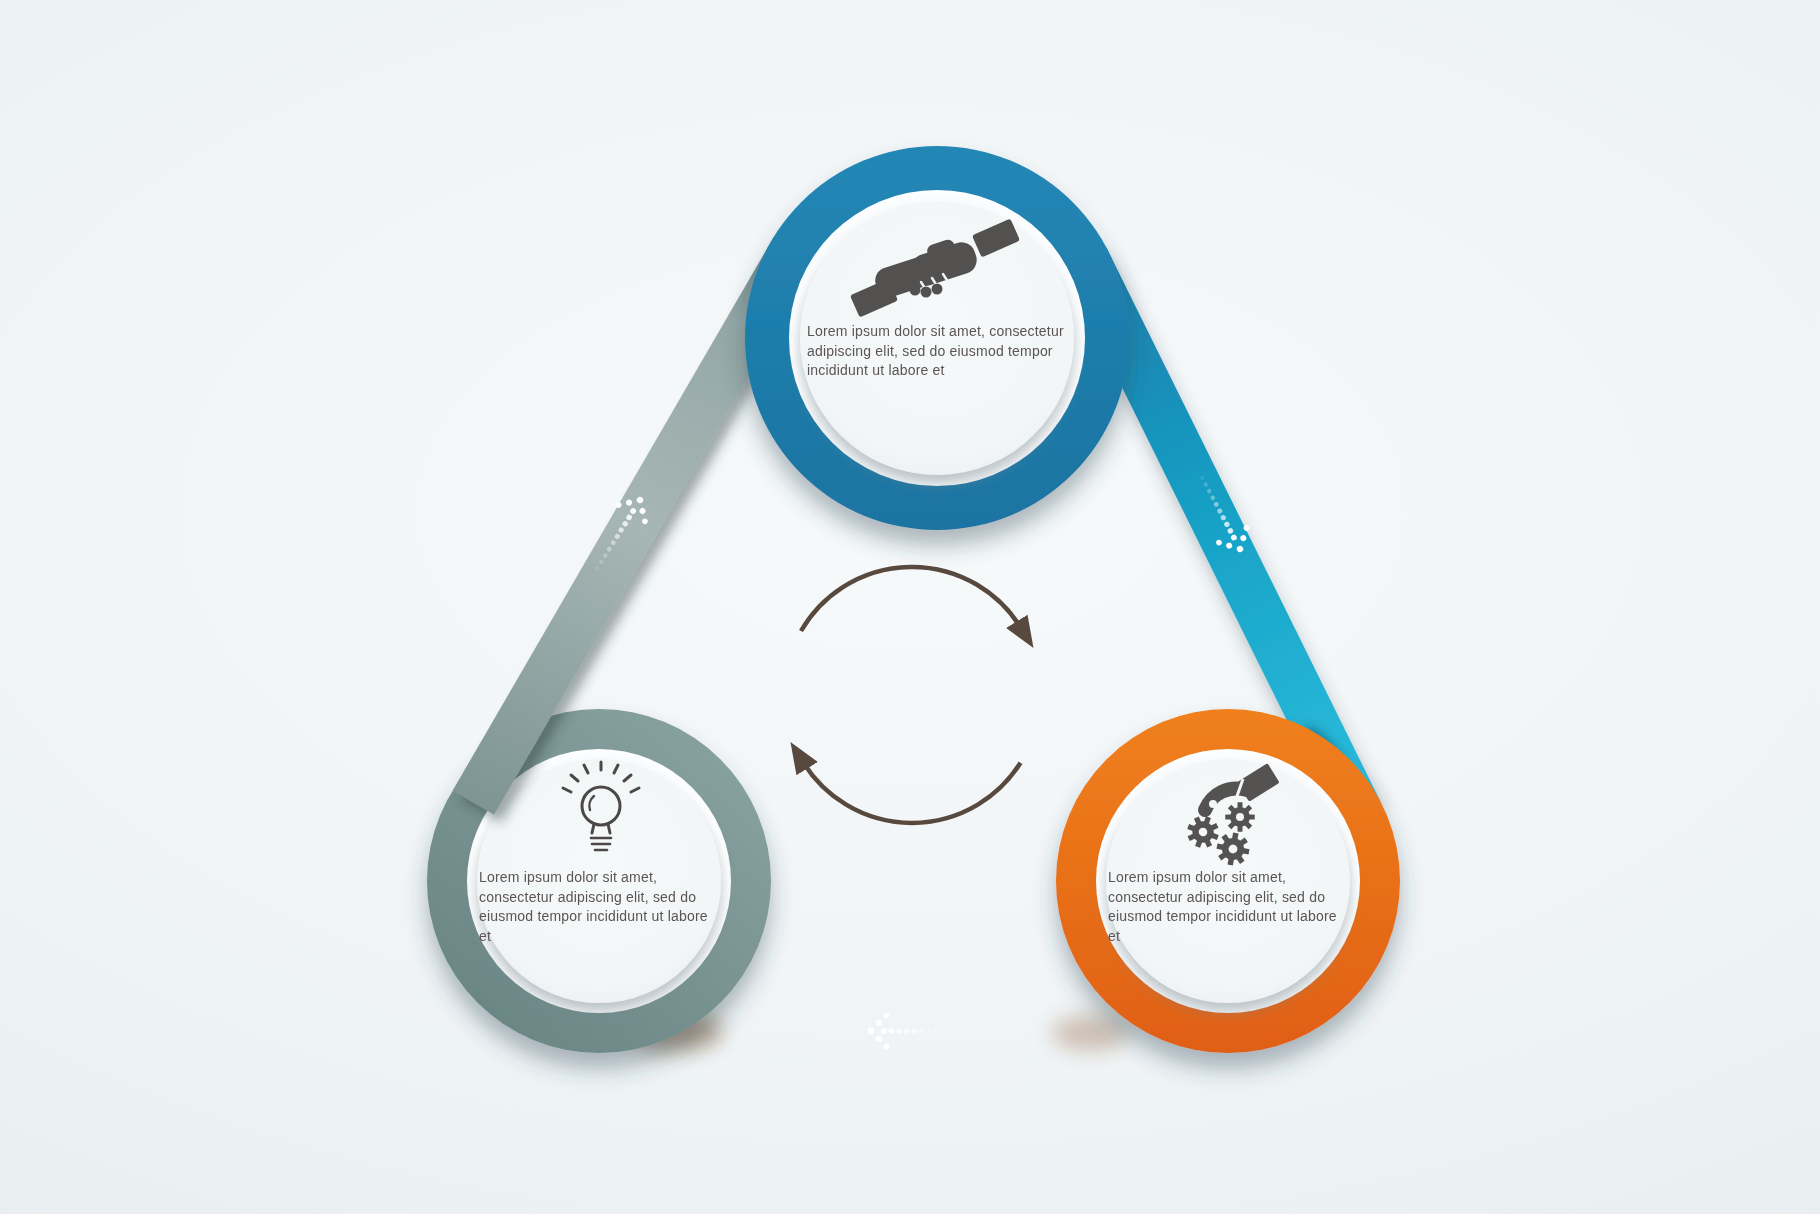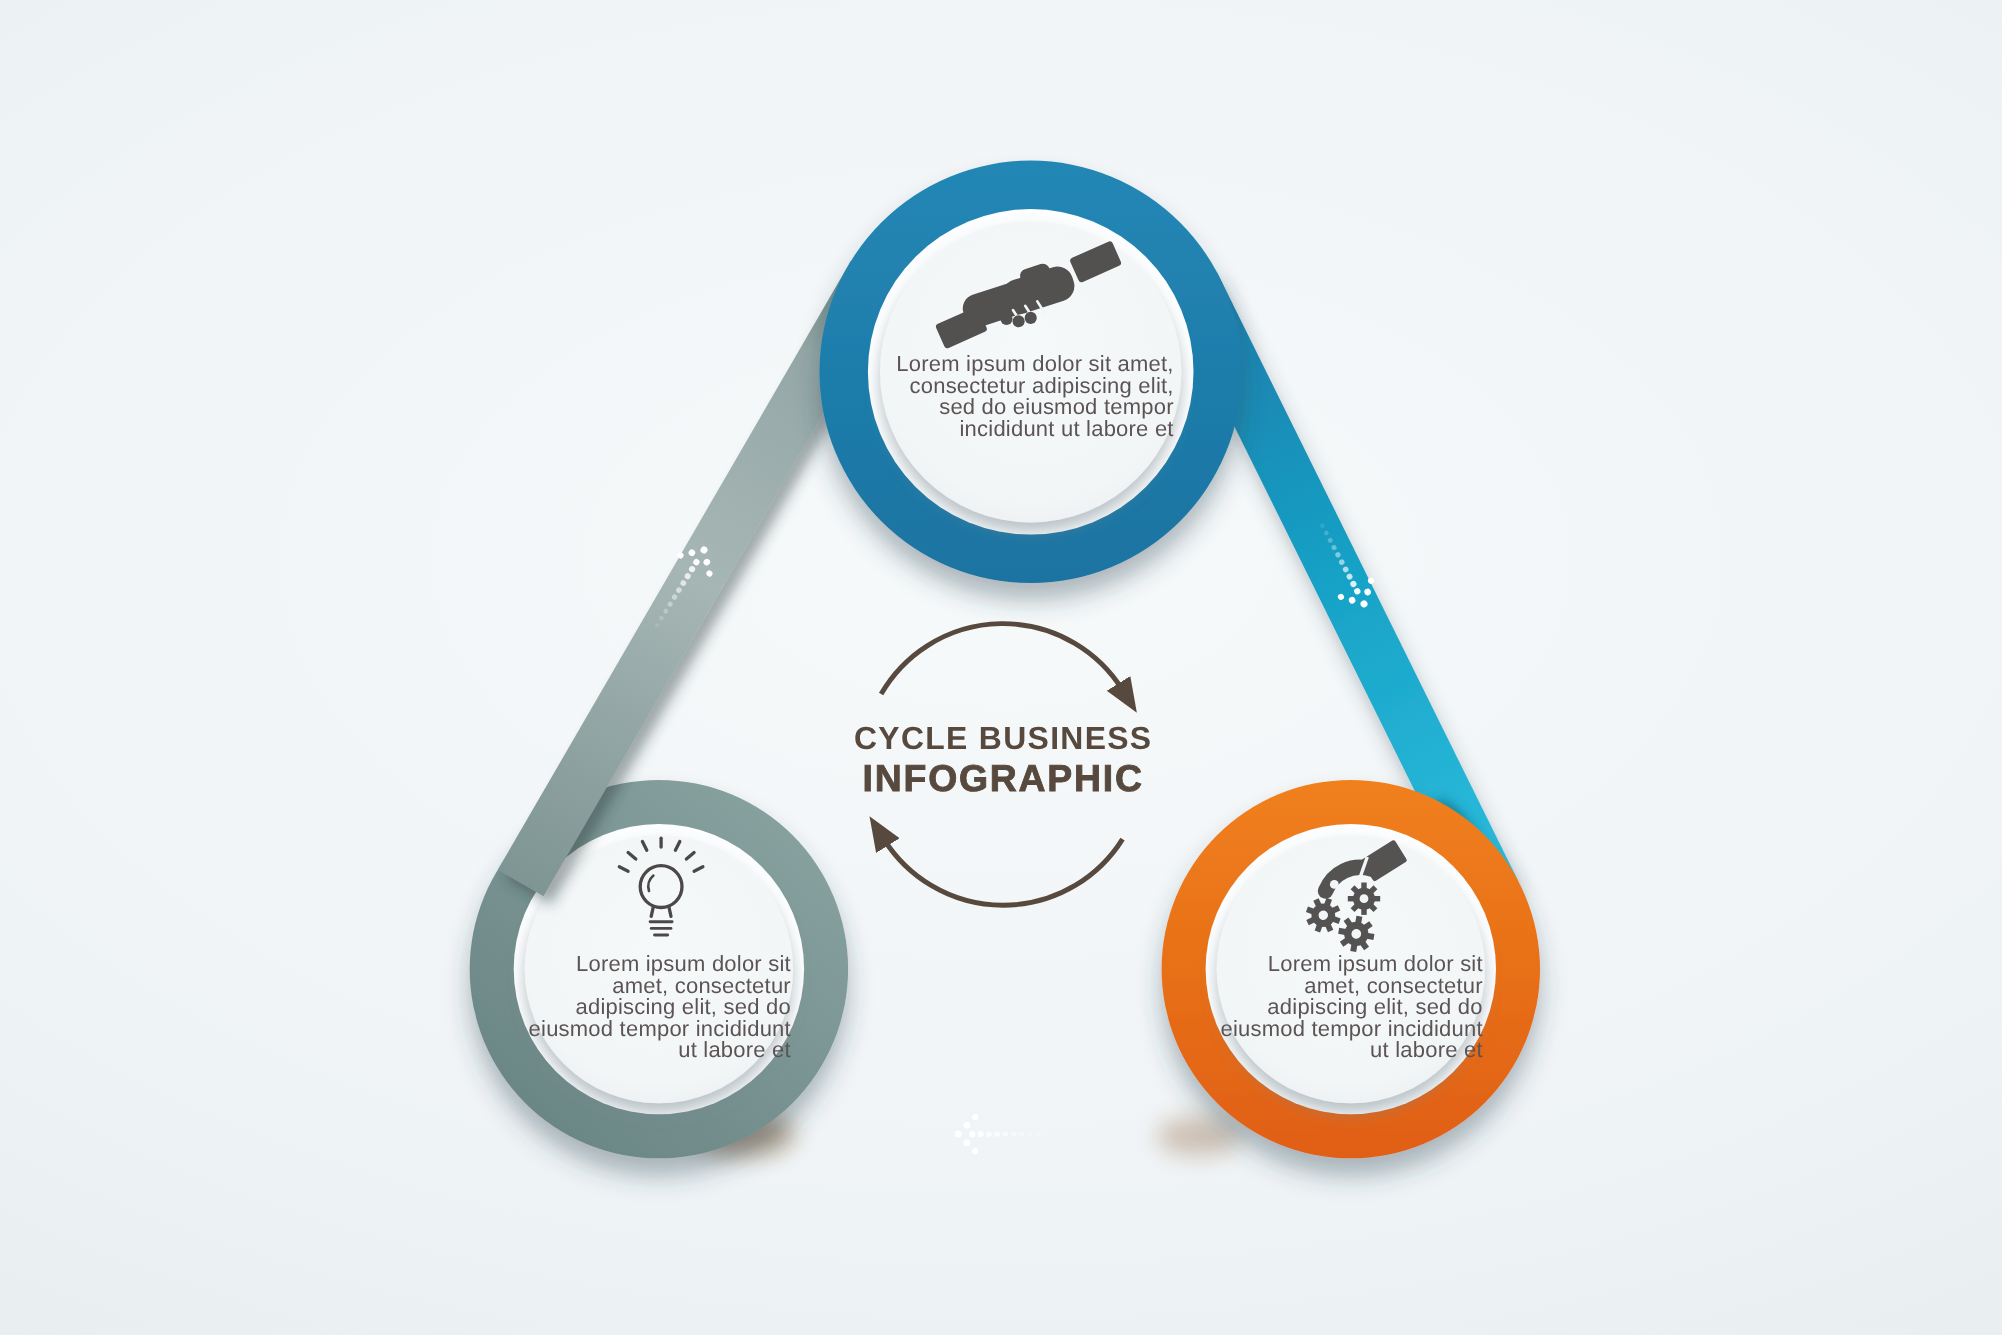--- a/index.html
+++ b/index.html
@@ -3,22 +3,22 @@
 <meta charset="utf-8">
 <style>
   html,body{margin:0;padding:0;background:#e8edf0;}
   .stage{
     position:relative;width:1820px;height:1214px;overflow:hidden;
     background:radial-gradient(ellipse 115% 95% at 50% 42%, #f7fafb 0%, #f0f4f6 45%, #eaf0f2 70%, #dfe6ea 100%);
     font-family:"Liberation Sans", sans-serif;
   }
   svg.scene{position:absolute;left:0;top:0;}
   .node-text{
-    position:absolute;text-align:right;color:#5c5454;
-    font-size:20px;line-height:19.5px;letter-spacing:.2px;
+    position:absolute;text-align:left;color:#5c5454;
+    font-size:14px;line-height:19.5px;letter-spacing:.2px;
   }
   .node-text.pos-top{left:807px;top:322px;width:260px;}
   .node-text.pos-left{left:479px;top:868px;width:240px;}
   .node-text.pos-right{left:1108px;top:868px;width:240px;}
   .center-title{
     position:absolute;left:712px;top:656px;width:400px;text-align:center;
     color:#57493e;user-select:none;
   }
   .center-title .l1{font-size:29px;font-weight:700;letter-spacing:1.2px;line-height:33px;}
   .center-title .l2{font-size:34px;font-weight:800;letter-spacing:1.6px;line-height:38px;-webkit-text-stroke:.8px #57493e;}
@@ -199,22 +199,18 @@
         <circle cx="2" cy="11" r="5.5" fill="#535050"></circle>
       </g>
     </g>
 
     <g stroke="#57493e" stroke-width="4.5" fill="none">
       <path d="M801,631 A128,128 0 0 1 1020.5,627.2" marker-end="url(#ah)"></path>
       <path d="M1020.5,762.8 A128,128 0 0 1 803.5,762.8" marker-end="url(#ah)"></path>
     </g>
   </svg>
 
-  <div class="center-title">
-    <div class="l1">CYCLE BUSINESS</div>
-    <div class="l2">INFOGRAPHIC</div>
-  </div>
 
   <div class="node-text pos-top">Lorem ipsum dolor sit amet, consectetur adipiscing elit, sed do eiusmod tempor incididunt ut labore et</div>
   <div class="node-text pos-left">Lorem ipsum dolor sit amet, consectetur adipiscing elit, sed do eiusmod tempor incididunt ut labore et</div>
   <div class="node-text pos-right">Lorem ipsum dolor sit amet, consectetur adipiscing elit, sed do eiusmod tempor incididunt ut labore et</div>
 
 </div>
 
 </body></html>

